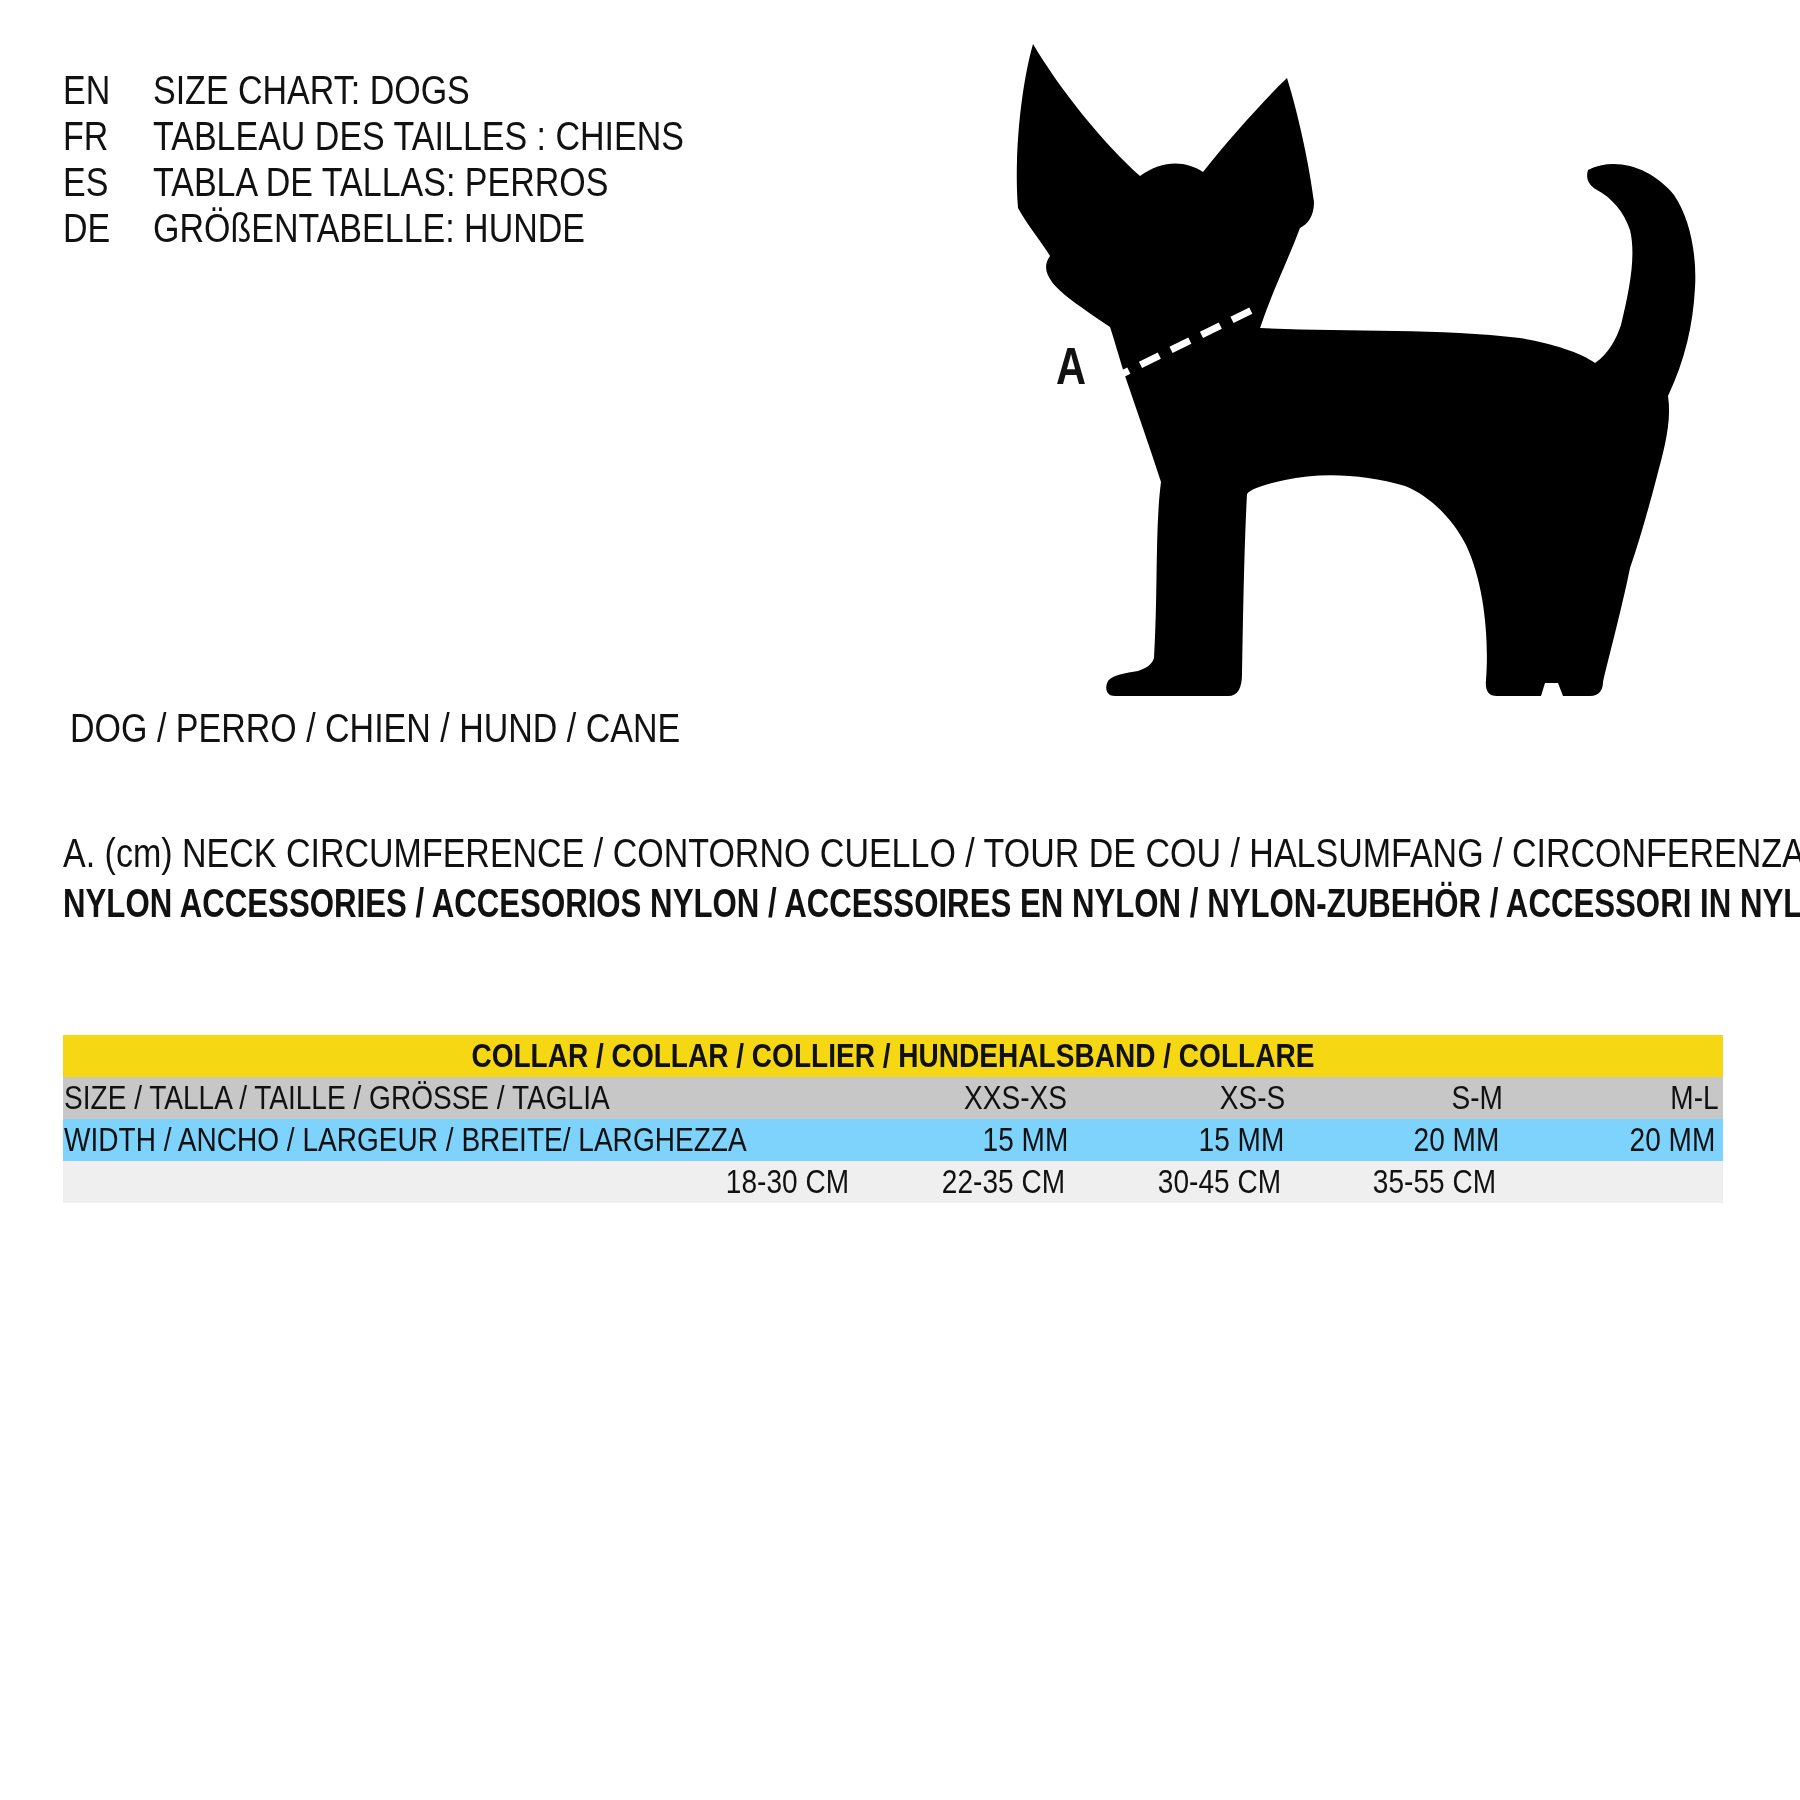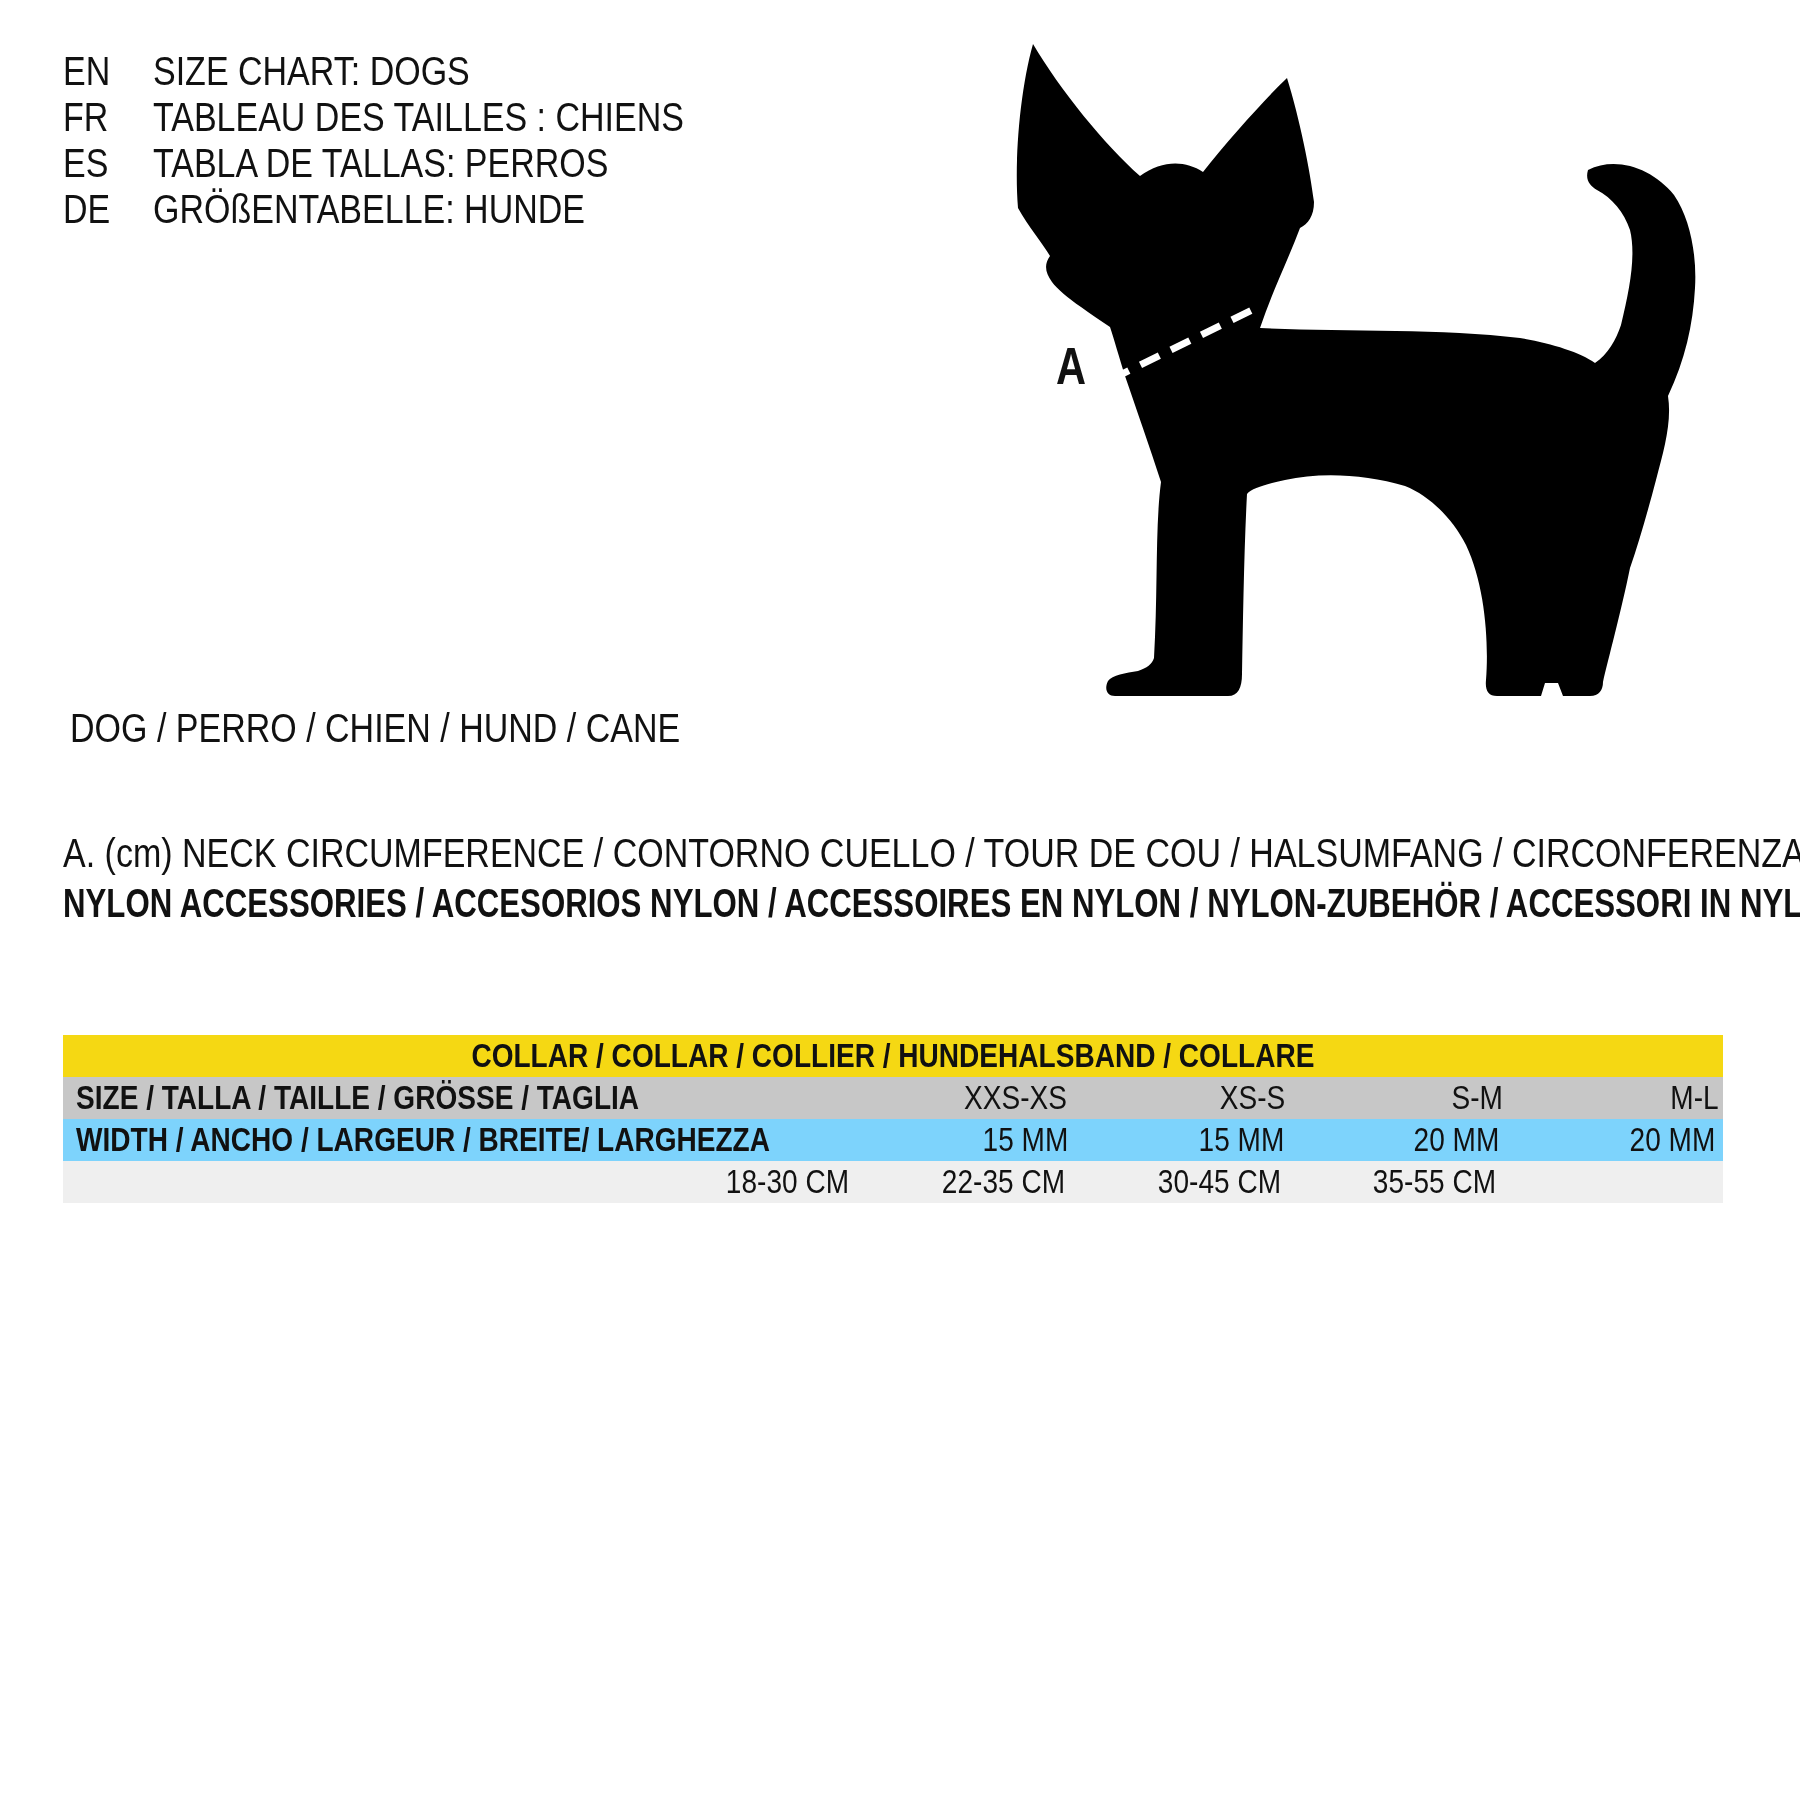--- a/index.html
+++ b/index.html
@@ -12,21 +12,21 @@
   .canvas{
     position:relative;width:1800px;height:1800px;background:#ffffff;overflow:hidden;
     font-family:"Liberation Sans",sans-serif;color:var(--ink);
   }
   
   .cond{display:inline-block;white-space:nowrap;transform:scaleX(0.85);transform-origin:0 50%;}
   .cond-c{display:inline-block;white-space:nowrap;transform:scaleX(0.85);transform-origin:50% 50%;}
   .cond-tight{display:inline-block;white-space:nowrap;transform:scaleX(0.78);transform-origin:0 50%;}
 
   
-  .lang-list{position:absolute;left:63px;top:48px;font-size:40px;line-height:46px;}
+  .lang-list{position:absolute;left:63px;top:67px;font-size:40px;line-height:46px;}
   .lang-row{display:flex;}
   .lang-code{width:90px;flex:0 0 90px;}
 
   
   .dog-wrap{position:absolute;left:900px;top:30px;width:800px;height:670px;}
   .dog-wrap svg{display:block;width:100%;height:100%;}
   .a-label{position:absolute;left:1056px;top:336px;font-size:52px;font-weight:bold;
            transform:scaleX(0.8);transform-origin:0 0;}
 
   .dog-names{position:absolute;left:70px;top:705px;font-size:40px;line-height:46px;}
@@ -35,21 +35,21 @@
   .note-material{position:absolute;left:63px;top:880px;font-size:40px;line-height:46px;font-weight:bold;}
 
   
   .size-table{position:absolute;left:63px;top:1035px;width:1660px;}
   .t-title{height:42px;line-height:42px;background:var(--header-yellow);
            text-align:center;font-weight:bold;font-size:33px;}
   .t-row{display:grid;grid-template-columns:48% 13% 13% 13% 13%;height:42px;line-height:42px;font-size:33px;}
   .t-row.gray{background:var(--row-gray);}
   .t-row.white{background:#7dd3fc;}
   .t-row.light{background:var(--row-light);}
-  .t-label{text-align:left;padding-left:13px;overflow:visible;font-weight:bold;}
+  .t-label{text-align:left;padding-left:1px;overflow:visible;}
   .t-cell{text-align:right;}
 </style>
 </head>
 <body>
 
 <div class="canvas">
 
   <div class="lang-list">
     <div class="lang-row">
       <span class="lang-code cond">EN</span>

